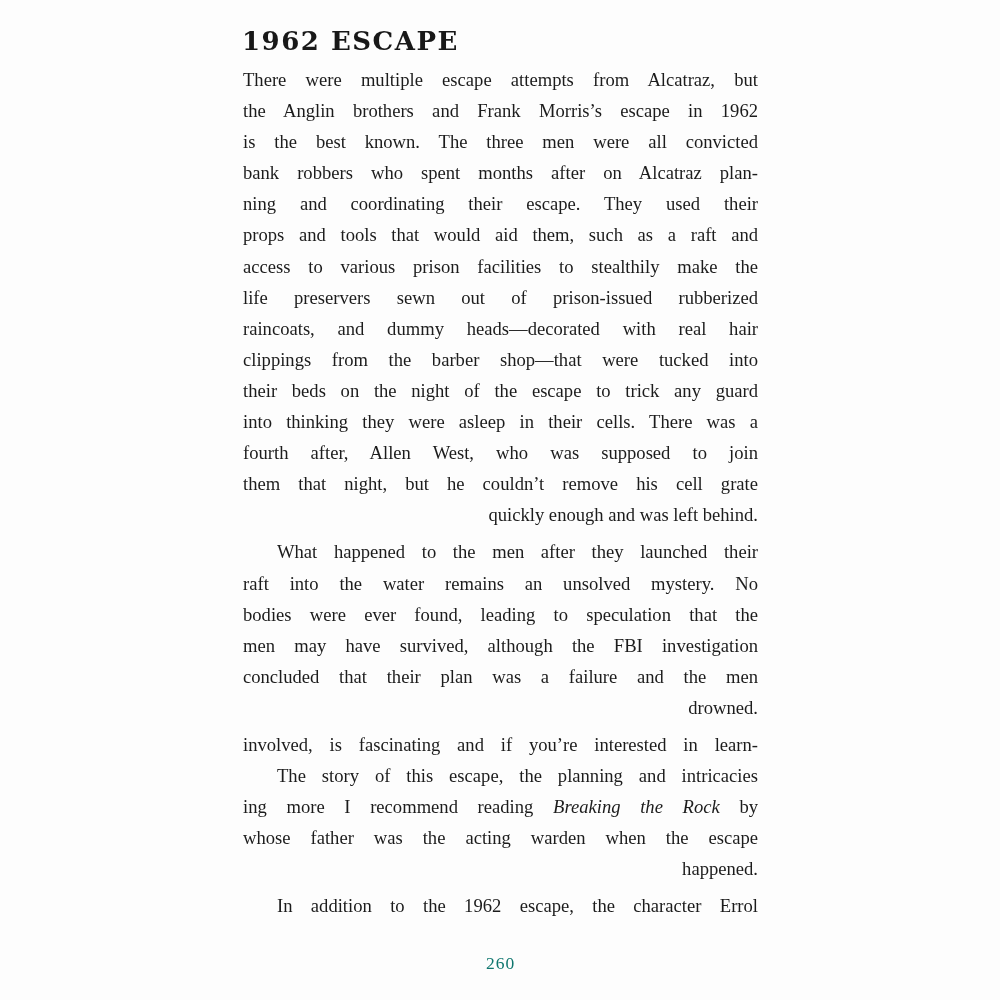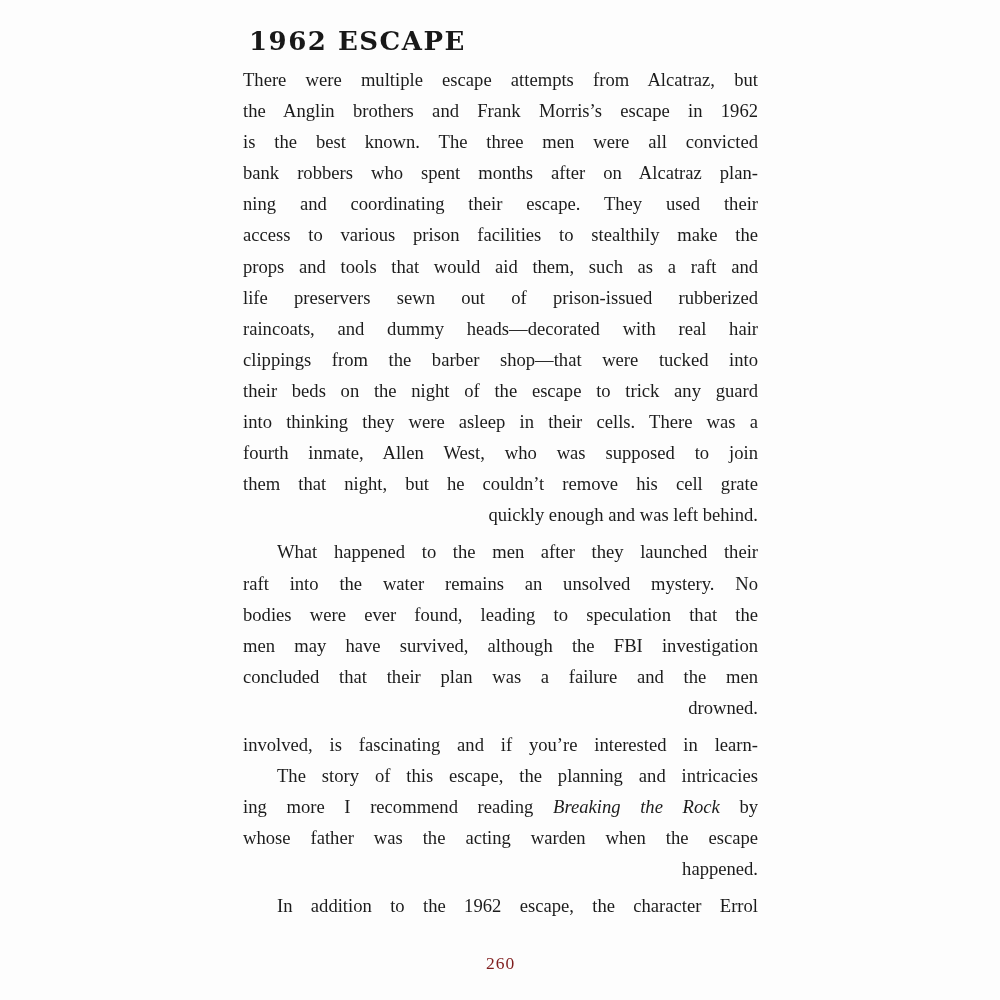--- a/index.html
+++ b/index.html
@@ -21,21 +21,21 @@
     left: 237px;
     top: 24px;
     width: 527px;
   }
   .heading {
     font-family: "DejaVu Serif", "Liberation Serif", serif;
     font-size: 26px;
     font-weight: bold;
     letter-spacing: 1.5px;
     line-height: 34px;
-    margin: 0 0 4px 12px;
+    margin: 0 0 4px 5px;
     color: #181818;
   }
   .para { margin: 6px; }
   .line {
     height: 31.1px;
     line-height: 31.1px;
     font-size: 18.6px;
     overflow: hidden;
     text-align: right;
     color: #1c1c1c;
@@ -49,44 +49,44 @@
   }
   .line i { font-style: italic; }
   .folio {
     position: absolute;
     left: 237px;
     top: 953px;
     width: 527px;
     text-align: center;
     font-size: 17.5px;
     letter-spacing: 1px;
-    color: #7f1d1d;
+    color: #0f766e;
   }
 </style>
 </head>
 <body>
 
 <div class="page">
   <div class="textblock">
     <h1 class="heading">1962 ESCAPE</h1>
     <div>
         <div class="para">
           <div class="line j"><span>There were multiple escape attempts from Alcatraz, but</span></div>
           <div class="line j"><span>the Anglin brothers and Frank Morris’s escape in 1962</span></div>
           <div class="line j"><span>is the best known. The three men were all convicted</span></div>
           <div class="line j"><span>bank robbers who spent months after on Alcatraz plan-</span></div>
           <div class="line j"><span>ning and coordinating their escape. They used their</span></div>
+          <div class="line j"><span>props and tools that would aid them, such as a raft and</span></div>
           <div class="line j"><span>access to various prison facilities to stealthily make the</span></div>
-          <div class="line j"><span>props and tools that would aid them, such as a raft and</span></div>
           <div class="line j"><span>life preservers sewn out of prison-issued rubberized</span></div>
           <div class="line j"><span>raincoats, and dummy heads—decorated with real hair</span></div>
           <div class="line j"><span>clippings from the barber shop—that were tucked into</span></div>
           <div class="line j"><span>their beds on the night of the escape to trick any guard</span></div>
           <div class="line j"><span>into thinking they were asleep in their cells. There was a</span></div>
-          <div class="line j"><span>fourth inmate, Allen West, who was supposed to join</span></div>
+          <div class="line j"><span>fourth after, Allen West, who was supposed to join</span></div>
           <div class="line j"><span>them that night, but he couldn’t remove his cell grate</span></div>
           <div class="line"><span>quickly enough and was left behind.</span></div>
         </div>
         <div class="para">
           <div class="line j indent"><span>What happened to the men after they launched their</span></div>
           <div class="line j"><span>raft into the water remains an unsolved mystery. No</span></div>
           <div class="line j"><span>bodies were ever found, leading to speculation that the</span></div>
           <div class="line j"><span>men may have survived, although the FBI investigation</span></div>
           <div class="line j"><span>concluded that their plan was a failure and the men</span></div>
           <div class="line"><span>drowned.</span></div>

